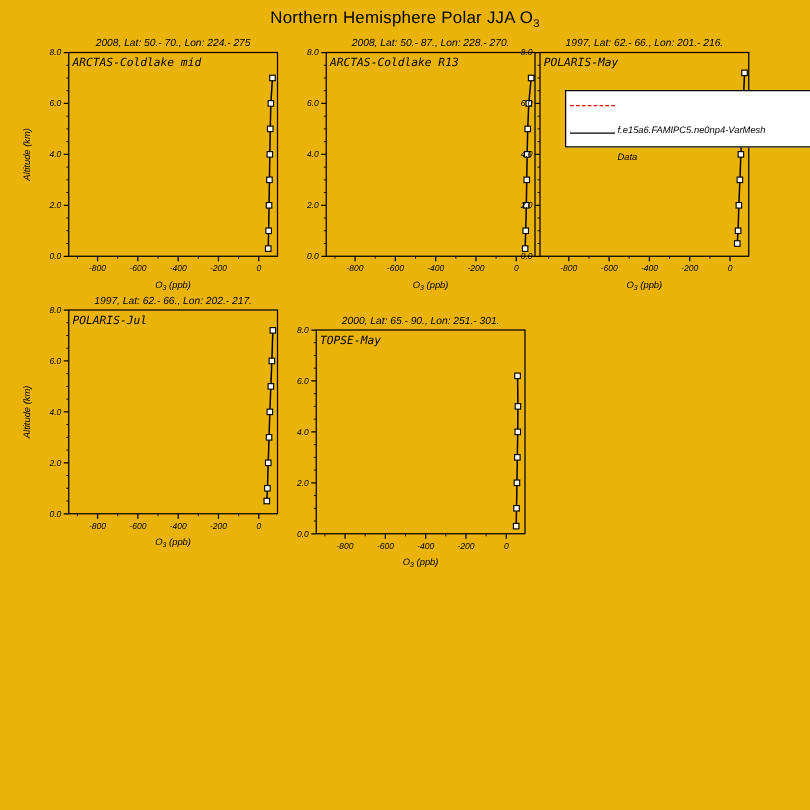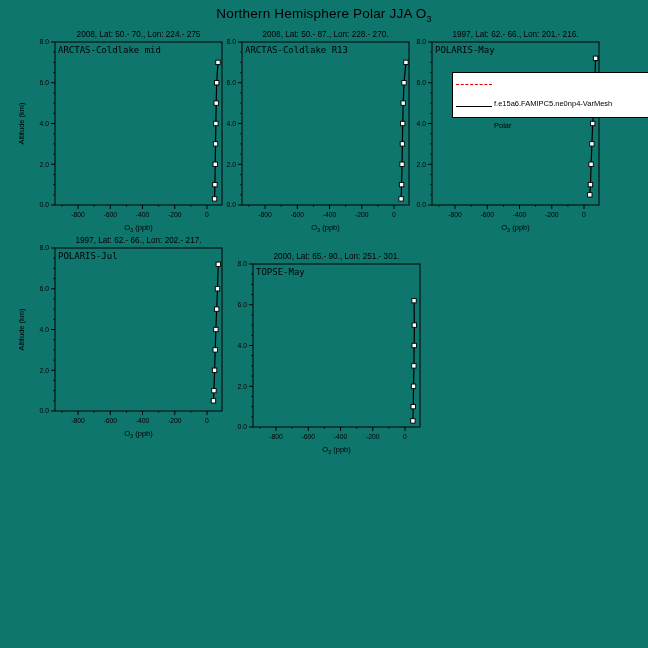--- a/index.html
+++ b/index.html
@@ -1,20 +1,20 @@
 <!DOCTYPE html>
 <html><head>
 <meta charset="utf-8">
 <style>
   html,body{margin:0;padding:0;background:#fff;}
   body{width:648px;height:648px;overflow:hidden;font-family:"Liberation Sans",sans-serif;color:#000;}
-  #page{position:relative;width:648px;height:648px;background:#0f766e;overflow:hidden;}
+  #page{position:relative;width:648px;height:648px;background:#eab308;overflow:hidden;}
   #figure-title{position:absolute;top:6px;left:0;width:100%;text-align:center;font-size:13.5px;letter-spacing:.2px;}
   #figure-title sub{font-size:9px;}
-  .panel{position:absolute;width:218px;height:228px;}
+  .panel{position:absolute;width:218px;height:228px;font-style:italic;}
   .legend{position:absolute;background:#fff;border:1px solid #000;width:232px;box-sizing:border-box;}
   .legend-row{display:flex;align-items:center;height:22px;padding:0 3px;}
   .legend-line{width:36px;flex:0 0 36px;margin-right:2px;height:0;}
   .legend-label{font-size:7.5px;white-space:nowrap;overflow:hidden;margin-top:38px;}
   svg text{fill:#000;}
 </style>
 </head>
 <body>
 
 <div id="page">
@@ -66,21 +66,21 @@
         <rect x="197.7073359073359" y="152.425" width="4.4" height="4.4" fill="#fff" stroke="#000" stroke-width="0.9"></rect>
         <rect x="198.02972972972972" y="132.05" width="4.4" height="4.4" fill="#fff" stroke="#000" stroke-width="0.9"></rect>
         <rect x="198.35212355212354" y="111.675" width="4.4" height="4.4" fill="#fff" stroke="#000" stroke-width="0.9"></rect>
         <rect x="198.6745173745174" y="91.3" width="4.4" height="4.4" fill="#fff" stroke="#000" stroke-width="0.9"></rect>
         <rect x="198.9969111969112" y="70.925" width="4.4" height="4.4" fill="#fff" stroke="#000" stroke-width="0.9"></rect>
         <rect x="199.48050193050193" y="50.55" width="4.4" height="4.4" fill="#fff" stroke="#000" stroke-width="0.9"></rect>
         <rect x="200.77007722007724" y="30.175" width="4.4" height="4.4" fill="#fff" stroke="#000" stroke-width="0.9"></rect>
         <text x="123.5" y="200" text-anchor="middle" font-size="7.5"><tspan>O</tspan><tspan dy="1.8" font-size="5.5">3</tspan><tspan dy="-1.8"> (ppb)</tspan></text>
         <text x="9" y="93.5" text-anchor="middle" font-size="7.5" transform="rotate(-90 9 93.5)">Altitude (km)</text>
       </svg></div>
-  <div class="panel" style="left:202px;top:30px"><svg width="218" height="228" font-family="&quot;Liberation Sans&quot;,sans-serif">
+  <div class="panel" style="left:221px;top:30px"><svg width="218" height="228" font-family="&quot;Liberation Sans&quot;,sans-serif">
         <text x="123.5" y="7" text-anchor="middle" font-size="8.2">2008, Lat: 50.- 87., Lon: 228.- 270.</text>
         <rect x="40" y="12" width="167" height="163" fill="none" stroke="#000" stroke-width="1"></rect>
         <line x1="63.0511583011583" y1="175" x2="63.0511583011583" y2="179" stroke="#000" stroke-width="1"></line>
         <text x="63.0511583011583" y="187" text-anchor="middle" font-size="6.8">-800</text>
         <line x1="95.29054054054055" y1="175" x2="95.29054054054055" y2="179" stroke="#000" stroke-width="1"></line>
         <text x="95.29054054054055" y="187" text-anchor="middle" font-size="6.8">-600</text>
         <line x1="127.52992277992279" y1="175" x2="127.52992277992279" y2="179" stroke="#000" stroke-width="1"></line>
         <text x="127.52992277992279" y="187" text-anchor="middle" font-size="6.8">-400</text>
         <line x1="159.76930501930502" y1="175" x2="159.76930501930502" y2="179" stroke="#000" stroke-width="1"></line>
         <text x="159.76930501930502" y="187" text-anchor="middle" font-size="6.8">-200</text>
@@ -176,21 +176,21 @@
         <rect x="200.44768339768342" y="50.55" width="4.4" height="4.4" fill="#fff" stroke="#000" stroke-width="0.9"></rect>
         <rect x="201.41486486486488" y="26.099999999999984" width="4.4" height="4.4" fill="#fff" stroke="#000" stroke-width="0.9"></rect>
         <text x="123.5" y="200" text-anchor="middle" font-size="7.5"><tspan>O</tspan><tspan dy="1.8" font-size="5.5">3</tspan><tspan dy="-1.8"> (ppb)</tspan></text>
       </svg><div class="legend" style="left: 60px; top: 42px;">
         <div class="legend-row">
           <span class="legend-line" style="border-top: 1px dashed rgb(221, 0, 0);"></span>
           <span class="legend-label">f.e15a6.FAMIPC5.ne0np4-VarMesh</span>
         </div>
         <div class="legend-row">
           <span class="legend-line" style="border-top: 1px solid rgb(0, 0, 0);"></span>
-          <span class="legend-label">Polar</span>
+          <span class="legend-label">Data</span>
         </div>
       </div></div>
   <div class="panel" style="left:15px;top:236px"><svg width="218" height="228" font-family="&quot;Liberation Sans&quot;,sans-serif">
         <text x="123.5" y="7" text-anchor="middle" font-size="8.2">1997, Lat: 62.- 66., Lon: 202.- 217.</text>
         <rect x="40" y="12" width="167" height="163" fill="none" stroke="#000" stroke-width="1"></rect>
         <line x1="63.0511583011583" y1="175" x2="63.0511583011583" y2="179" stroke="#000" stroke-width="1"></line>
         <text x="63.0511583011583" y="187" text-anchor="middle" font-size="6.8">-800</text>
         <line x1="95.29054054054055" y1="175" x2="95.29054054054055" y2="179" stroke="#000" stroke-width="1"></line>
         <text x="95.29054054054055" y="187" text-anchor="middle" font-size="6.8">-600</text>
         <line x1="127.52992277992279" y1="175" x2="127.52992277992279" y2="179" stroke="#000" stroke-width="1"></line>

